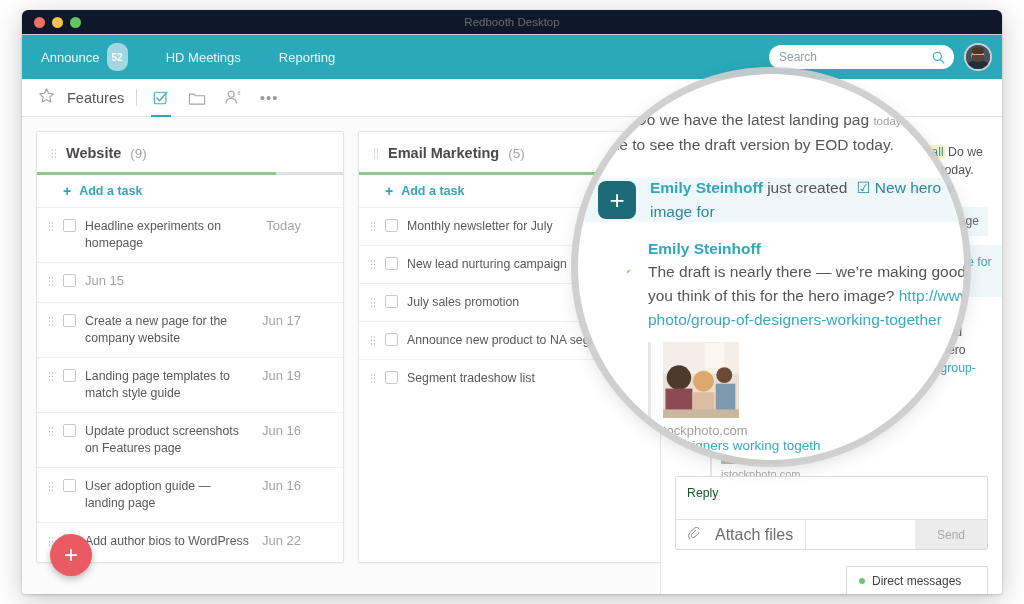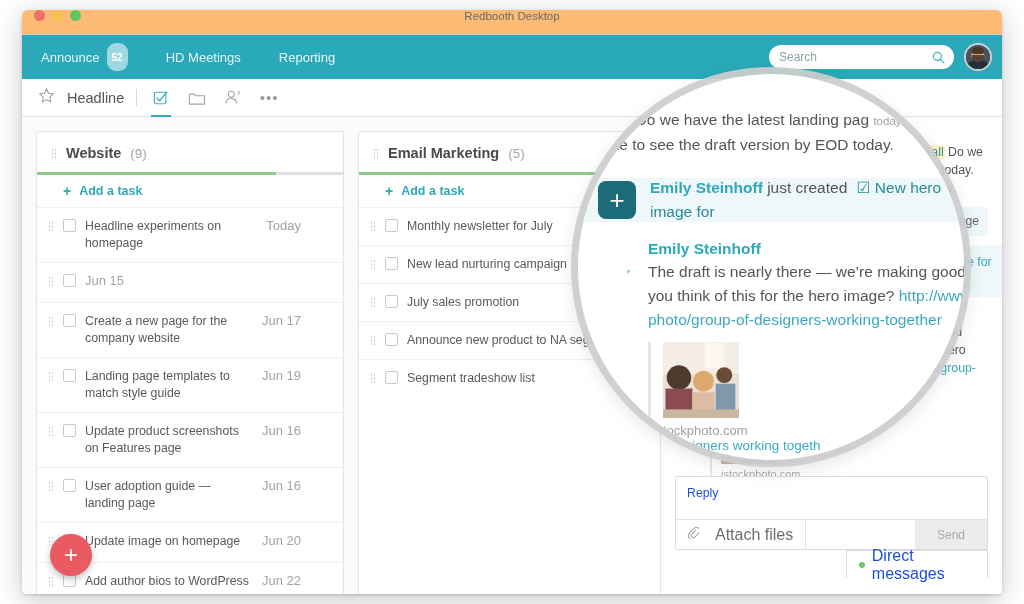--- a/index.html
+++ b/index.html
@@ -14,23 +14,23 @@
   
   .window {
     position: absolute; left: 22px; top: 10px;
     width: 980px; height: 584px;
     background: #ffffff;
     border-radius: 6px 6px 4px 4px;
     box-shadow: 0 6px 28px rgba(0,0,0,.22), 0 1px 3px rgba(0,0,0,.18);
     overflow: hidden;
   }
   .titlebar {
-    height: 25px; background: #fdba74;
+    height: 25px; background: #0f172a;
     border-bottom: 1px solid #cfcfcf;
-    display: flex; align-items: flex-start; position: relative;
+    display: flex; align-items: center; position: relative;
   }
   .lights { display: flex; gap: 7px; margin-left: 12px; }
   .light { width: 11px; height: 11px; border-radius: 50%; }
   .l-red { background: #ef6f62; }
   .l-yel { background: #f4c24d; }
   .l-grn { background: #5fc75d; }
   .win-title {
     position: absolute; left: 0; right: 0; text-align: center;
     font-size: 11.5px; color: #6b6b6b;
   }
@@ -190,34 +190,34 @@
   }
   .solved-badge {
     width: 24px; height: 20px; background: #6ec96e; border-radius: 2px;
     display:flex; align-items:center; justify-content:center; color:#fff; font-size:12px; flex:none;
   }
 
   .reply-box {
     position: absolute; left: 14px; right: 14px; bottom: 44px;
     border: 1px solid #dcdcdc; border-radius: 2px; background:#fff;
   }
-  .reply-area { height: 42px; padding: 9px 11px; font-size: 12.3px; color: #1d4ed8; }
+  .reply-area { height: 42px; padding: 9px 11px; font-size: 12.3px; color: #14532d; }
   .reply-foot { display:flex; border-top: 1px solid #e2e2e2; height: 30px; align-items: stretch; }
   .attach { display:flex; align-items:center; gap:16px; padding: 0 12px; font-size: 16px; color:#6d6d6d;
             border-right: 1px solid #e2e2e2; }
   .reply-spacer { flex:1; }
   .send-btn {
     width: 72px; background: #ececec; color: #a9a9a9; font-size: 12px;
     display:flex; align-items:center; justify-content:center;
   }
   .dm-tab {
-    position:absolute; right: 14px; bottom: 16px; width: 142px; height: 28px;
+    position:absolute; right: 14px; bottom: 0; width: 142px; height: 28px;
     border: 1px solid #dcdcdc; border-bottom:none; background:#fff;
     display:flex; align-items:center; gap:7px; padding-left: 12px;
-    font-size: 16px; color:#1d4ed8;
+    font-size: 12px; color:#404040;
   }
   .dm-dot { width:6px;height:6px;border-radius:50%;background:#6ec96e; }
 
   
   .lens {
     position: absolute; left: 578px; top: 74px;
     width: 386px; height: 386px; border-radius: 50%;
     overflow: hidden; background: #fff;
     box-shadow: 0 0 0 7px rgba(205,205,205,.92), 0 5px 22px rgba(0,0,0,.18);
     z-index: 40;
@@ -299,21 +299,21 @@
         </div>
       </div>
     </div>
 
     <div class="subbar">
       <span>
         <svg width="17" height="17" viewBox="0 0 20 20">
             <polygon points="10,2 12.4,7.3 18,8 13.9,11.9 15,17.6 10,14.8 5,17.6 6.1,11.9 2,8 7.6,7.3" fill="none" stroke="#9b9b9b" stroke-width="1.2" stroke-linejoin="round"></polygon>
           </svg>
       </span>
-      <span class="ws-name">Headline</span>
+      <span class="ws-name">Features</span>
       <span class="vdiv"></span>
       <span class="tool-ico active">
         <svg width="16" height="16" viewBox="0 0 18 18">
             <rect x="1.5" y="2.5" width="13" height="13" rx="1.6" fill="none" stroke="#3fb3c2" stroke-width="1.3"></rect>
             <polyline points="4.5,9 7.4,12 15.5,2.4" fill="none" stroke="#3fb3c2" stroke-width="1.6" stroke-linecap="round" stroke-linejoin="round"></polyline>
           </svg>
       </span>
       <span class="tool-ico">
         <svg width="18" height="16" viewBox="0 0 20 17">
             <path d="M1.6 4.2h5.3l1.4 1.8h10.1v9.3H1.6z" fill="none" stroke="#a5a5a5" stroke-width="1.25" stroke-linejoin="round"></path>
@@ -386,27 +386,20 @@
             <div class="task">
               <span class="grip grip-sm"></span>
               <span class="chk"></span>
               <span class="task-name">User adoption guide — landing page</span>
               <span class="task-date">Jun 16</span>
               <span class="av"><span class="p"><span class="bg" style="background:#2a2320"></span><span class="head" style="top:18%;width:58%;height:58%;background:#b0765a"></span><span class="body2" style="top:68%;width:96%;height:50%;background:#e8e4e0"></span></span></span>
             </div>
             <div class="task">
               <span class="grip grip-sm"></span>
               <span class="chk"></span>
-              <span class="task-name">Update image on homepage</span>
-              <span class="task-date">Jun 20</span>
-              <span class="av"><span class="p"><span class="bg" style="background:#46525e"></span><span class="head" style="top:18%;width:56%;height:56%;background:#d9a984"></span><span class="body2" style="top:66%;width:94%;height:48%;background:#22303d"></span></span></span>
-            </div>
-            <div class="task">
-              <span class="grip grip-sm"></span>
-              <span class="chk"></span>
               <span class="task-name">Add author bios to WordPress</span>
               <span class="task-date">Jun 22</span>
               <span class="av"><span class="p"><span class="bg" style="background:#c9a36f"></span><span class="head" style="top:22%;width:54%;height:54%;background:#e5bc96"></span><span class="body2" style="top:70%;width:92%;height:46%;background:#b4714f"></span></span></span>
             </div>
 
           </div>
         </div>
 
         <div class="col">
           <div class="col-head">

